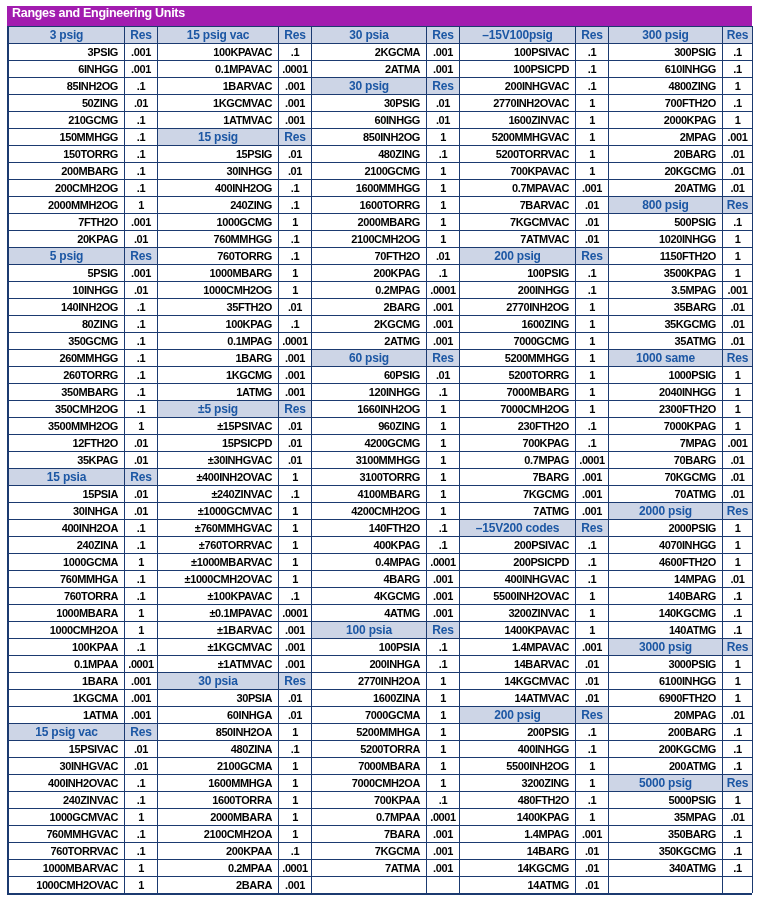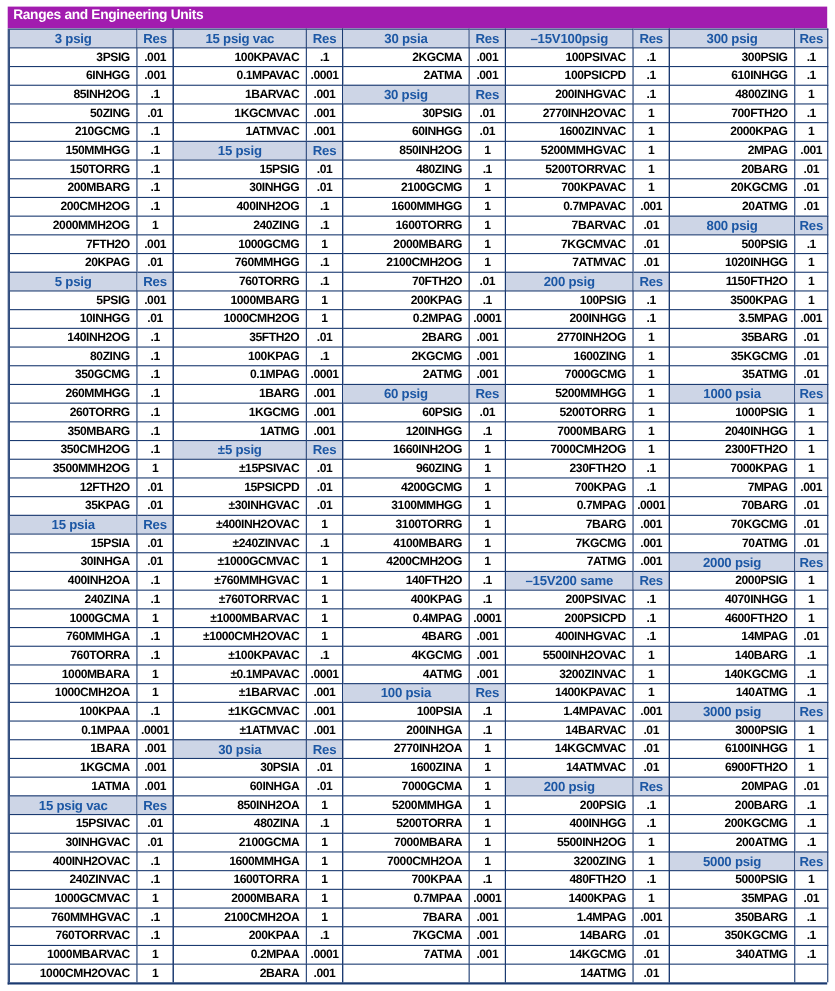--- a/index.html
+++ b/index.html
@@ -806,21 +806,21 @@
           </div>
           <div class="row data-row">
             <div class="cell range">7KGCMG</div>
             <div class="cell res">.001</div>
           </div>
           <div class="row data-row">
             <div class="cell range">7ATMG</div>
             <div class="cell res">.001</div>
           </div>
           <div class="row header-row">
-            <div class="cell range">–15V200 same</div>
+            <div class="cell range">–15V200 codes</div>
             <div class="cell res">Res</div>
           </div>
           <div class="row data-row">
             <div class="cell range">200PSIVAC</div>
             <div class="cell res">.1</div>
           </div>
           <div class="row data-row">
             <div class="cell range">200PSICPD</div>
             <div class="cell res">.1</div>
           </div>
@@ -972,21 +972,21 @@
           </div>
           <div class="row data-row">
             <div class="cell range">35KGCMG</div>
             <div class="cell res">.01</div>
           </div>
           <div class="row data-row">
             <div class="cell range">35ATMG</div>
             <div class="cell res">.01</div>
           </div>
           <div class="row header-row">
-            <div class="cell range">1000 psia</div>
+            <div class="cell range">1000 same</div>
             <div class="cell res">Res</div>
           </div>
           <div class="row data-row">
             <div class="cell range">1000PSIG</div>
             <div class="cell res">1</div>
           </div>
           <div class="row data-row">
             <div class="cell range">2040INHGG</div>
             <div class="cell res">1</div>
           </div>

